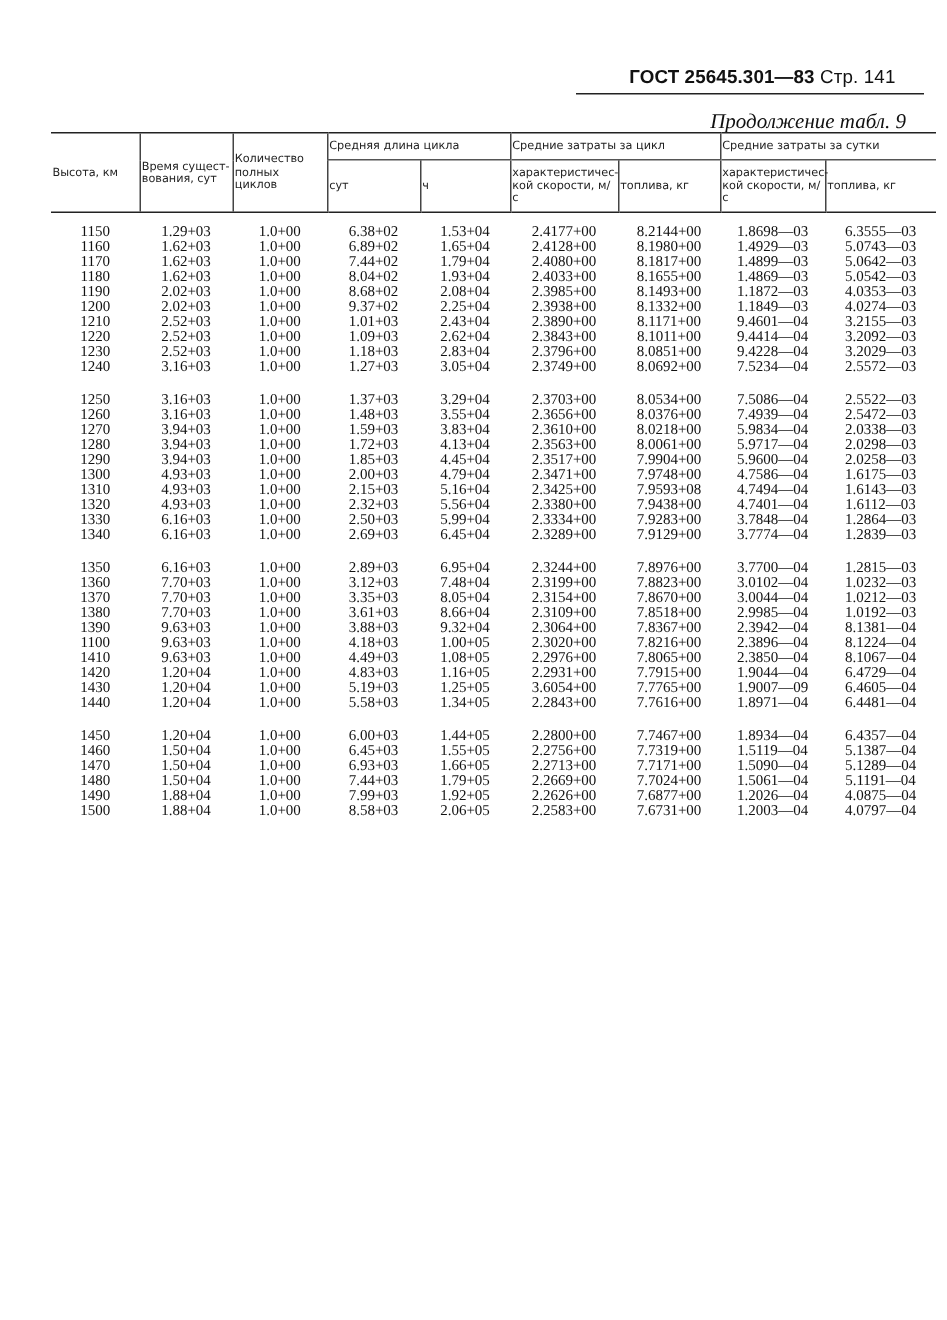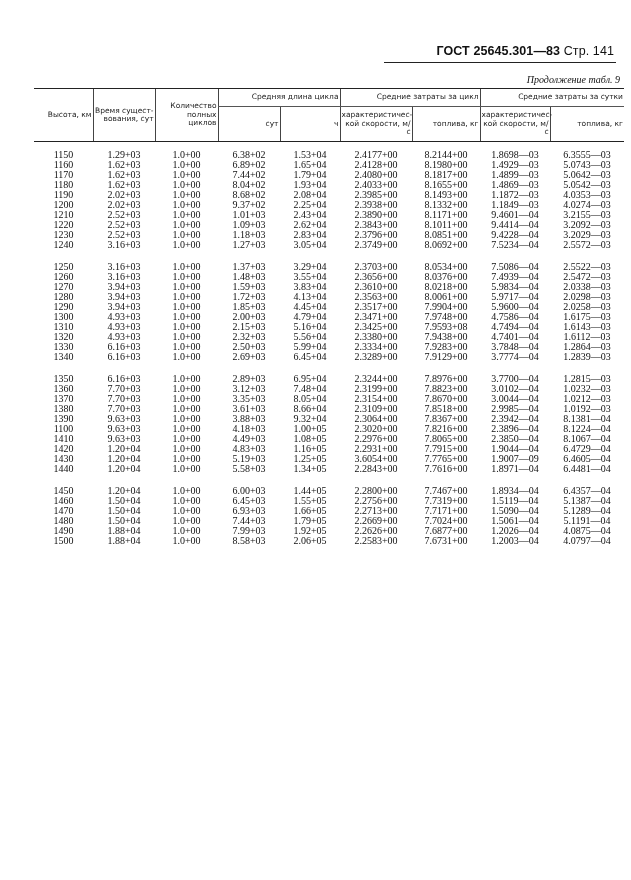--- a/index.html
+++ b/index.html
@@ -1,23 +1,23 @@
 <!DOCTYPE html>
 <html><head>
 <meta charset="utf-8">
 <style>
   html, body { margin:0; padding:0; background:#ffffff; }
   body { width:631px; height:880px; position:relative; overflow:hidden;
          font-family:"DejaVu Serif","Liberation Serif",serif; color:#111; }
-  .page-header { position:absolute; top:44px; right:17px; font-family:"Liberation Sans","DejaVu Sans",sans-serif; font-size:12.5px; font-weight:bold; letter-spacing:0.1px; }
+  .page-header { position:absolute; top:44px; right:34px; font-family:"Liberation Sans","DejaVu Sans",sans-serif; font-size:12.5px; font-weight:bold; letter-spacing:0.1px; }
   .page-header .pg { font-weight:normal; }
   .header-rule { position:absolute; top:62px; left:384px; width:232px; border-top:1.5px solid #222; }
-  .continuation { position:absolute; top:74px; right:11px; font-style:italic; font-size:10px; font-family:"Liberation Serif","DejaVu Serif",serif; }
+  .continuation { position:absolute; top:74px; right:27px; font-style:italic; font-size:14px; font-family:"Liberation Serif","DejaVu Serif",serif; }
   table.data { position:absolute; top:88px; left:34px; width:590px; border-collapse:collapse; table-layout:fixed; }
-  table.data th { font-weight:normal; font-size:7.5px; line-height:8.5px; color:#222; padding:2px 1px; text-align:right; vertical-align:middle; font-family:"DejaVu Sans","Liberation Sans",sans-serif; }
+  table.data th { font-weight:normal; font-size:7.5px; line-height:8.5px; color:#222; padding:2px 1px; text-align:left; vertical-align:middle; font-family:"DejaVu Sans","Liberation Sans",sans-serif; }
   thead tr.r1 th { height:13px; border-top:1.5px solid #222; }
   thead tr.r2 th { height:30px; }
   thead th.rowspan { border-top:1.5px solid #222; }
   thead tr.r1 th.grp { border-bottom:1px solid #555; }
   thead th { border-left:1px solid #444; }
   thead th:first-child { border-left:none;margin-left:20px; }
   thead tr.r2 th:first-child { border-left:1px solid #444; }
   thead tr.last th, thead tr.r2 th, thead th.rowspan { border-bottom:1.5px solid #222; }
   tbody td { font-size:10px; line-height:10px; height:10px; padding:0; text-align:center; white-space:nowrap; font-family:"Liberation Serif","DejaVu Serif",serif; }
   tbody tr.gap td { height:12px; }

